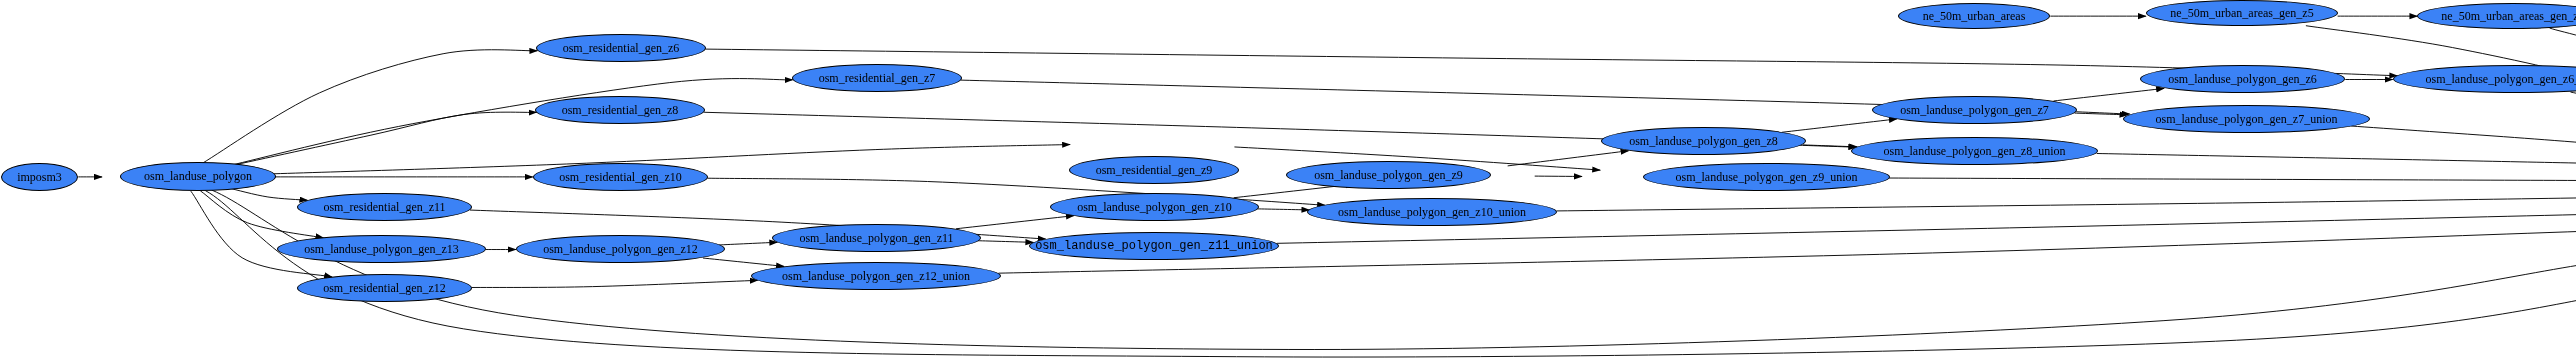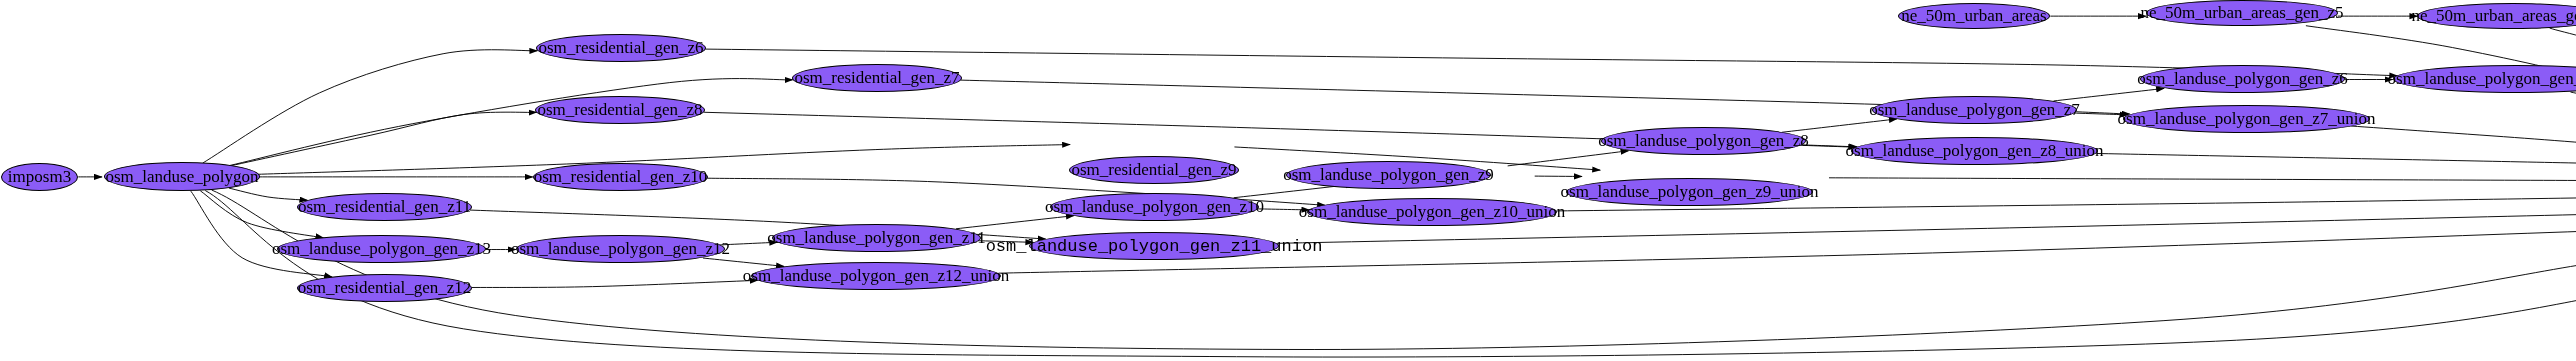--- a/index.html
+++ b/index.html
@@ -1,21 +1,21 @@
 <!DOCTYPE html>
 <html style="font-size:8.2px"><head>
 <meta charset="utf-8">
 <style>
   html,body{margin:0;padding:0;background:#ffffff;width:2741px;height:362px;overflow:hidden;}
   .canvas{position:relative;width:2741px;height:362px;background:#ffffff;
           font-family:"Liberation Serif","DejaVu Serif",serif;}
   #edges{position:absolute;left:0;top:0;width:2741px;height:362px;}
   .node{position:absolute;display:flex;align-items:center;justify-content:center;
-        background:#8b5cf6;border:1px solid #000000;border-radius:50%;
-        font-size:17px;color:#000000;white-space:nowrap;box-sizing:border-box;z-index:2;}
+        background:#3b82f6;border:1px solid #000000;border-radius:50%;
+        font-size:12px;color:#000000;white-space:nowrap;box-sizing:border-box;z-index:2;}
 </style>
 </head>
 <body>
 
 <div class="canvas">
   <svg id="edges" xmlns="http://www.w3.org/2000/svg" viewBox="0 0 5320 702">
       <defs>
         <marker id="arr" markerUnits="userSpaceOnUse" markerWidth="18" markerHeight="13" refX="15.5" refY="6" orient="auto">
           <path d="M0,0 L17,6 L0,12 z" fill="#000000"></path>
         </marker>
@@ -59,40 +59,40 @@
       <path d="M4989.1,178.3 C5013.4,183.9 5106.2,198.8 5135.0,212.0 C5163.8,225.2 5157.5,249.9 5162.0,257.5" fill="none" stroke="#000000" stroke-width="1.8" marker-end="url(#arr)"></path>
       <path d="M4563.5,244.3 C4619.6,248.3 4800.2,260.6 4900.0,268.0 C4999.8,275.4 5118.3,285.1 5162.0,288.5" fill="none" stroke="#000000" stroke-width="1.8" marker-end="url(#arr)"></path>
       <path d="M4069.4,297.6 C4174.5,299.7 4517.9,306.4 4700.0,310.0 C4882.1,313.6 5085.0,317.9 5162.0,319.5" fill="none" stroke="#000000" stroke-width="1.8" marker-end="url(#arr)"></path>
       <path d="M3549.9,344.8 C3818.6,345.8 4893.3,349.6 5162.0,350.5" fill="none" stroke="#000000" stroke-width="1.8" marker-end="url(#arr)"></path>
       <path d="M3021.1,409.1 C3234.3,406.6 3943.2,398.6 4300.0,394.0 C4656.8,389.4 5018.3,383.6 5162.0,381.5" fill="none" stroke="#000000" stroke-width="1.8" marker-end="url(#arr)"></path>
       <path d="M2478.3,472.0 C2715.2,467.0 3452.7,451.9 3900.0,442.0 C4347.3,432.1 4951.7,417.4 5162.0,412.5" fill="none" stroke="#000000" stroke-width="1.8" marker-end="url(#arr)"></path>
       <path d="M1938.1,529.9 C2231.8,523.6 3162.7,506.4 3700.0,492.0 C4237.3,477.6 4918.3,451.6 5162.0,443.5" fill="none" stroke="#000000" stroke-width="1.8" marker-end="url(#arr)"></path>
     </svg>
   <div id="nodes">
       <div class="node" style="left: 1px; top: 163px; width: 77px; height: 28px;">imposm3</div>
-      <div class="node" style="left: 104px; top: 162px; width: 156px; height: 29px;">osm_landuse_polygon</div>
+      <div class="node" style="left: 120px; top: 162px; width: 156px; height: 29px;">osm_landuse_polygon</div>
       <div class="node" style="left: 536px; top: 34px; width: 170px; height: 28px;">osm_residential_gen_z6</div>
       <div class="node" style="left: 792px; top: 64px; width: 170px; height: 28px;">osm_residential_gen_z7</div>
       <div class="node" style="left: 535px; top: 96px; width: 170px; height: 28px;">osm_residential_gen_z8</div>
       <div class="node" style="left: 1069px; top: 128px; width: 170px; height: 28px; margin-top: 28px;">osm_residential_gen_z9</div>
       <div class="node" style="left: 533px; top: 163px; width: 175px; height: 28px;">osm_residential_gen_z10</div>
       <div class="node" style="left: 297px; top: 193px; width: 175px; height: 28px; font-family: Liberation Serif, serif;">osm_residential_gen_z11</div>
       <div class="node" style="left: 297px; top: 274px; width: 175px; height: 28px;">osm_residential_gen_z12</div>
       <div class="node" style="left: 277px; top: 235px; width: 209px; height: 28px;">osm_landuse_polygon_gen_z13</div>
       <div class="node" style="left: 516px; top: 235px; width: 209px; height: 28px;">osm_landuse_polygon_gen_z12</div>
       <div class="node" style="left: 772px; top: 224px; width: 209px; height: 28px;">osm_landuse_polygon_gen_z11</div>
       <div class="node" style="left: 1050px; top: 193px; width: 209px; height: 28px;">osm_landuse_polygon_gen_z10</div>
       <div class="node" style="left: 1286px; top: 161px; width: 205px; height: 28px;">osm_landuse_polygon_gen_z9</div>
       <div class="node" style="left: 1601px; top: 127px; width: 205px; height: 28px;">osm_landuse_polygon_gen_z8</div>
       <div class="node" style="left: 1872px; top: 96px; width: 205px; height: 28px;">osm_landuse_polygon_gen_z7</div>
       <div class="node" style="left: 2140px; top: 65px; width: 205px; height: 28px;">osm_landuse_polygon_gen_z6</div>
       <div class="node" style="left: 751px; top: 262px; width: 250px; height: 28px;">osm_landuse_polygon_gen_z12_union</div>
       <div class="node" style="left: 1029px; top: 232px; width: 250px; height: 28px; font-family: Liberation Mono, monospace;">osm_landuse_polygon_gen_z11_union</div>
       <div class="node" style="left: 1307px; top: 198px; width: 250px; height: 28px;">osm_landuse_polygon_gen_z10_union</div>
-      <div class="node" style="left: 1566px; top: 163px; width: 247px; height: 28px; margin-top: 15px;">osm_landuse_polygon_gen_z9_union</div>
+      <div class="node" style="left: 1643px; top: 163px; width: 247px; height: 28px;">osm_landuse_polygon_gen_z9_union</div>
       <div class="node" style="left: 1851px; top: 137px; width: 247px; height: 28px;">osm_landuse_polygon_gen_z8_union</div>
       <div class="node" style="left: 2123px; top: 105px; width: 247px; height: 28px;">osm_landuse_polygon_gen_z7_union</div>
       <div class="node" style="left: 2393px; top: 65px; width: 247px; height: 28px;">osm_landuse_polygon_gen_z6_union</div>
       <div class="node" style="left: 1898px; top: 3.1px; width: 152px; height: 26px;">ne_50m_urban_areas</div>
       <div class="node" style="left: 2146px; top: 0; width: 192px; height: 26px;">ne_50m_urban_areas_gen_z5</div>
       <div class="node" style="left: 2417px; top: 3.1px; width: 192px; height: 26px;">ne_50m_urban_areas_gen_z4</div>
     </div>
 
 </div>
 

